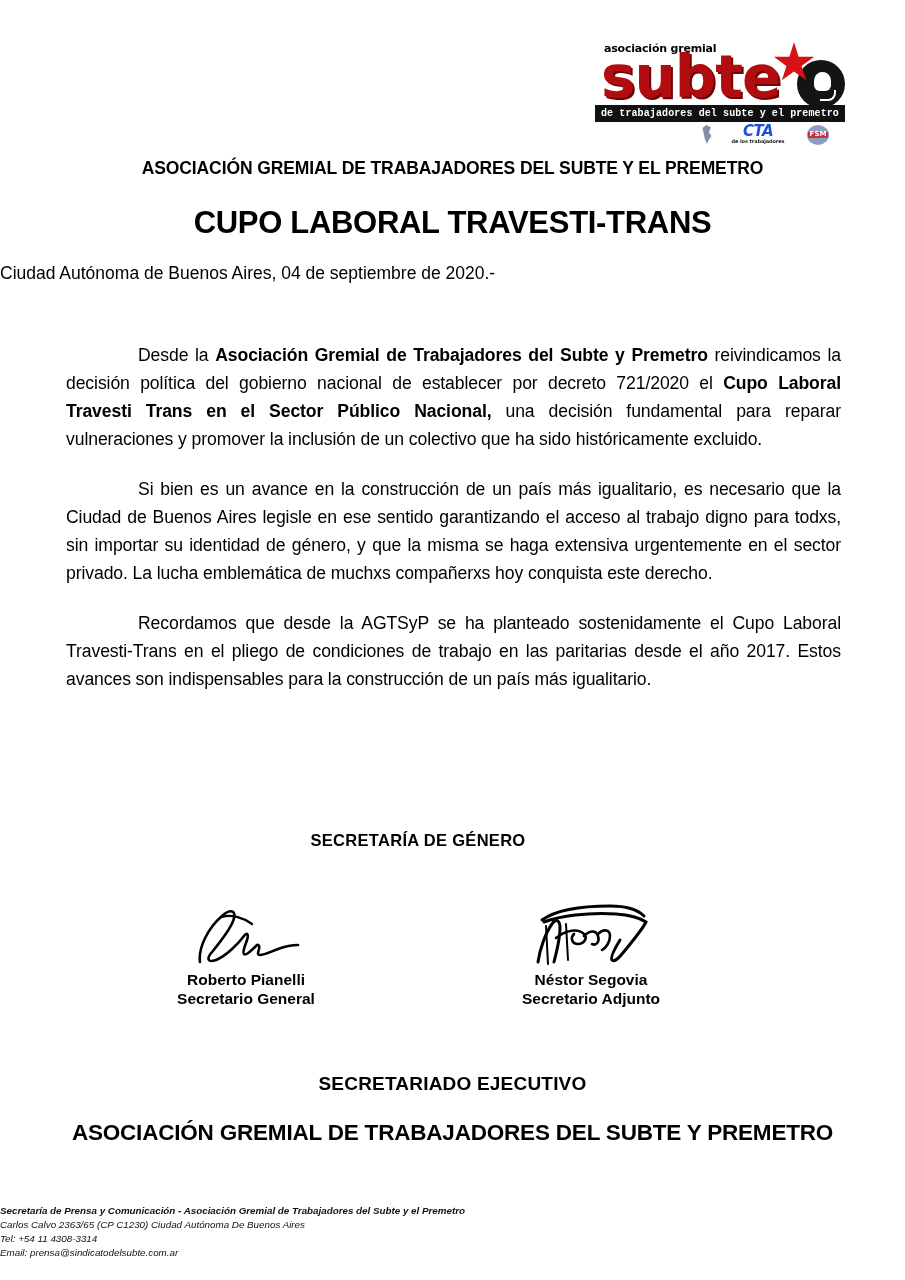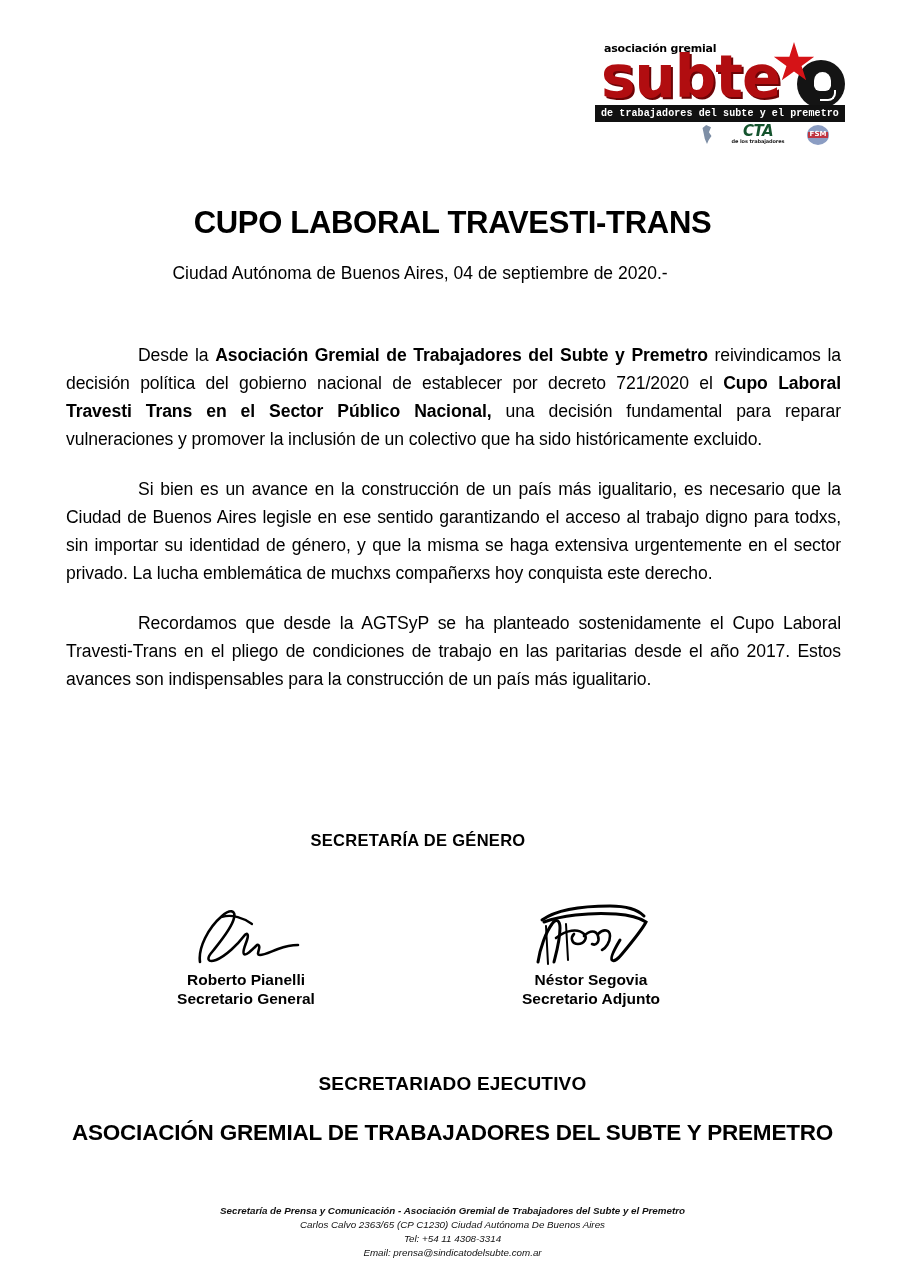--- a/index.html
+++ b/index.html
@@ -119,21 +119,21 @@
     top: 0;
     width: 82px;
     text-align: center;
   }
   .cta-word {
     font-family: "DejaVu Sans", sans-serif;
     font-weight: bold;
     font-style: italic;
     font-size: 15px;
     line-height: 14px;
-    color: #14532d;
+    color: #1d4ed8;
     letter-spacing: -0.5px;
   }
   .cta-sub {
     font-family: "DejaVu Sans", sans-serif;
     font-weight: bold;
     font-size: 5px;
     line-height: 7px;
     color: #1a1a1a;
     letter-spacing: -0.1px;
   }
@@ -197,21 +197,21 @@
     font-size: 31px;
     letter-spacing: -0.3px;
   }
   .date-line {
     position: absolute;
     top: 263px;
     left: 0;
     width: 905px;
     padding-right: 65px;
     box-sizing: border-box;
-    text-align: center;
+    text-align: left;
     font-size: 17.5px;
   }
 
   
   .body-text {
     position: absolute;
     top: 341px;
     left: 66px;
     width: 775px;
   }
@@ -301,21 +301,21 @@
     line-height: 30px;
     letter-spacing: -0.2px;
   }
 
   
   .footer {
     position: absolute;
     top: 1204px;
     left: 0;
     width: 905px;
-    text-align: center;
+    text-align: left;
     font-style: italic;
     font-size: 9.8px;
     line-height: 14px;
     color: #111111;
   }
   .footer .f1 { font-weight: bold; }
 </style>
 </head>
 <body>
 
@@ -334,20 +334,21 @@
       <div class="cta-mark">
         <div class="cta-word">CTA</div>
         <div class="cta-sub">de los trabajadores</div>
       </div>
       <div class="fsm-mark">
         <div class="fsm-text">FSM</div>
       </div>
     </div>
   </div>
 
+  <div class="org-heading">ASOCIACIÓN GREMIAL DE TRABAJADORES DEL SUBTE Y EL PREMETRO</div>
   <div class="doc-title">CUPO LABORAL TRAVESTI-TRANS</div>
   <div class="date-line">Ciudad Autónoma de Buenos Aires, 04 de septiembre de 2020.-</div>
 
   <div class="body-text">
     <p><span>Desde la </span><b>Asociación Gremial de Trabajadores del Subte y Premetro</b><span> reivindicamos la decisión política del gobierno nacional de establecer por decreto 721/2020 el </span><b>Cupo Laboral Travesti Trans en el Sector Público Nacional,</b><span> una decisión fundamental para reparar vulneraciones y promover la inclusión de un colectivo que ha sido históricamente excluido.</span></p>
     <p>Si bien es un avance en la construcción de un país más igualitario, es necesario que la Ciudad de Buenos Aires legisle en ese sentido garantizando el acceso al trabajo digno para todxs, sin importar su identidad de género, y que la misma se haga extensiva urgentemente en el sector privado. La lucha emblemática de muchxs compañerxs hoy conquista este derecho.</p>
     <p>Recordamos que desde la AGTSyP se ha planteado sostenidamente el Cupo Laboral Travesti-Trans en el pliego de condiciones de trabajo en las paritarias desde el año 2017. Estos avances son indispensables para la construcción de un país más igualitario.</p>
   </div>
 
 

